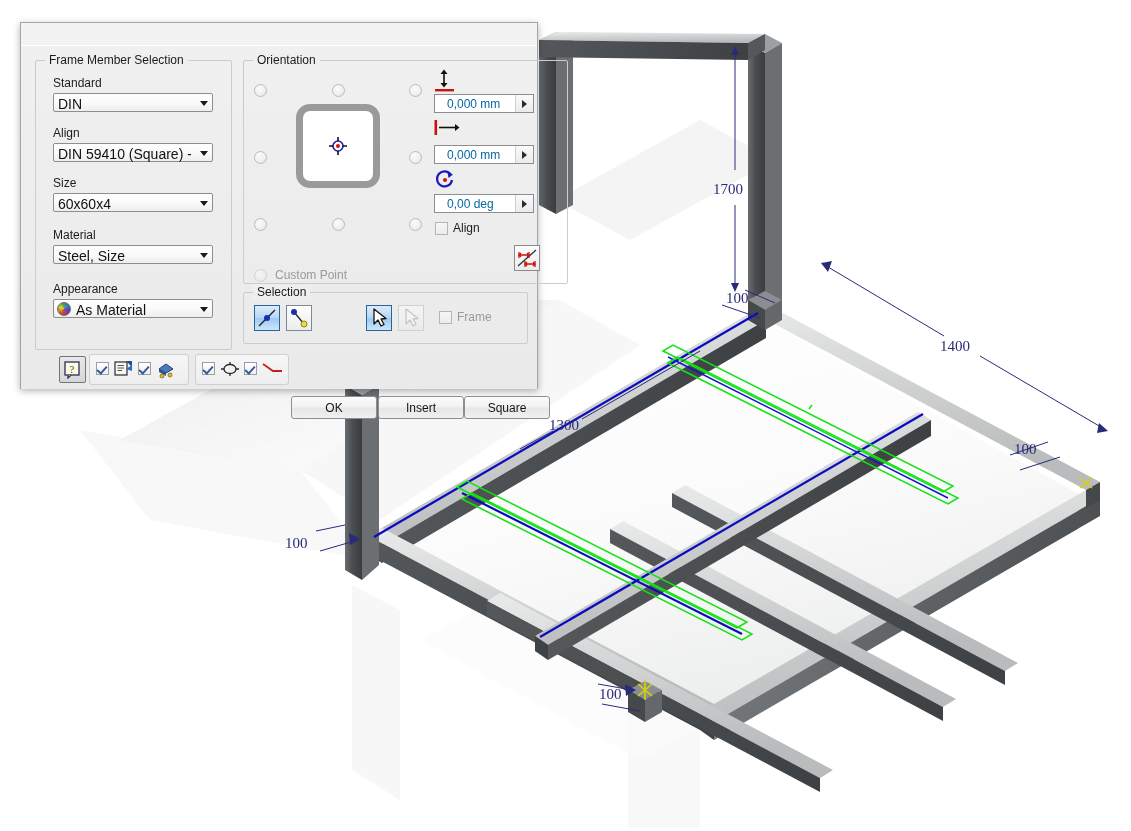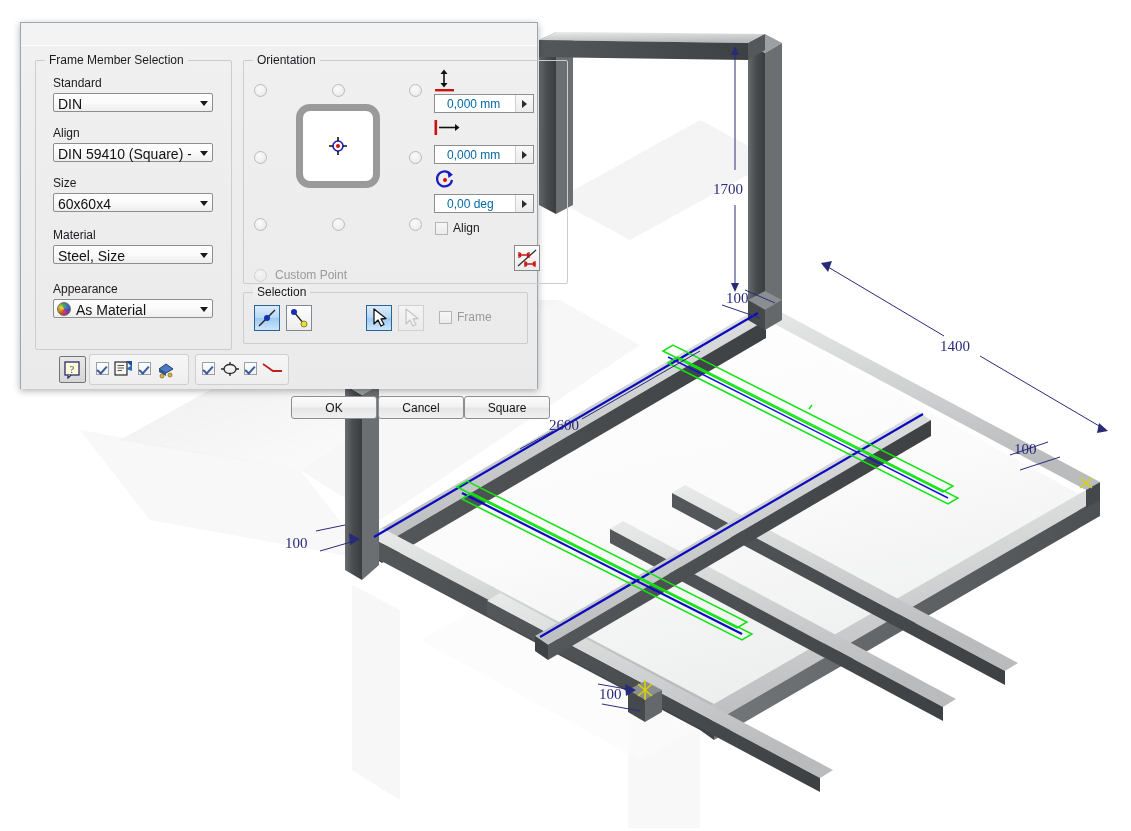--- a/index.html
+++ b/index.html
@@ -399,21 +399,21 @@
           <line x1="1080" y1="478" x2="1092" y2="488"></line>
           <line x1="1092" y1="478" x2="1080" y2="488"></line>
         </g>
       </g>
     </svg>
 
     <div style="position:absolute;left:713px;top:181px;font-family:'Liberation Serif',serif;font-size:15px;color:#2a2a7a;">1700</div>
     <div style="position:absolute;left:726px;top:290px;font-family:'Liberation Serif',serif;font-size:15px;color:#2a2a7a;">100</div>
     <div style="position:absolute;left:940px;top:338px;font-family:'Liberation Serif',serif;font-size:15px;color:#2a2a7a;">1400</div>
     <div style="position:absolute;left:1014px;top:441px;font-family:'Liberation Serif',serif;font-size:15px;color:#2a2a7a;">100</div>
-    <div style="position:absolute;left:549px;top:417px;font-family:'Liberation Serif',serif;font-size:15px;color:#2a2a7a;">2600</div>
+    <div style="position:absolute;left:549px;top:417px;font-family:'Liberation Serif',serif;font-size:15px;color:#2a2a7a;">1300</div>
     <div style="position:absolute;left:285px;top:535px;font-family:'Liberation Serif',serif;font-size:15px;color:#2a2a7a;">100</div>
     <div style="position:absolute;left:599px;top:686px;font-family:'Liberation Serif',serif;font-size:15px;color:#2a2a7a;">100</div>
   </div>
 
   <div id="dialog">
 
 
     <div id="dlg-body">
 
       <div class="group" id="grp-frame">
@@ -597,17 +597,17 @@
           <div class="chk checked" style="left:48px;top:7px"></div>
           <div class="icon-slot" style="left:65px;top:4px">
             <svg width="22" height="20" viewBox="0 0 22 20">
               <path d="M2,5 L12,12 L21,12" stroke="#c02020" stroke-width="1.8" fill="none"></path>
             </svg>
           </div>
         </div>
       </div>
 
       <button class="dbtn" style="left:270px">OK</button>
-      <button class="dbtn" style="left:357px">Cancel</button>
+      <button class="dbtn" style="left:357px">Insert</button>
       <button class="dbtn" style="left:443px">Square</button>
     </div>
   </div>
 </div>
 
 </body></html>

